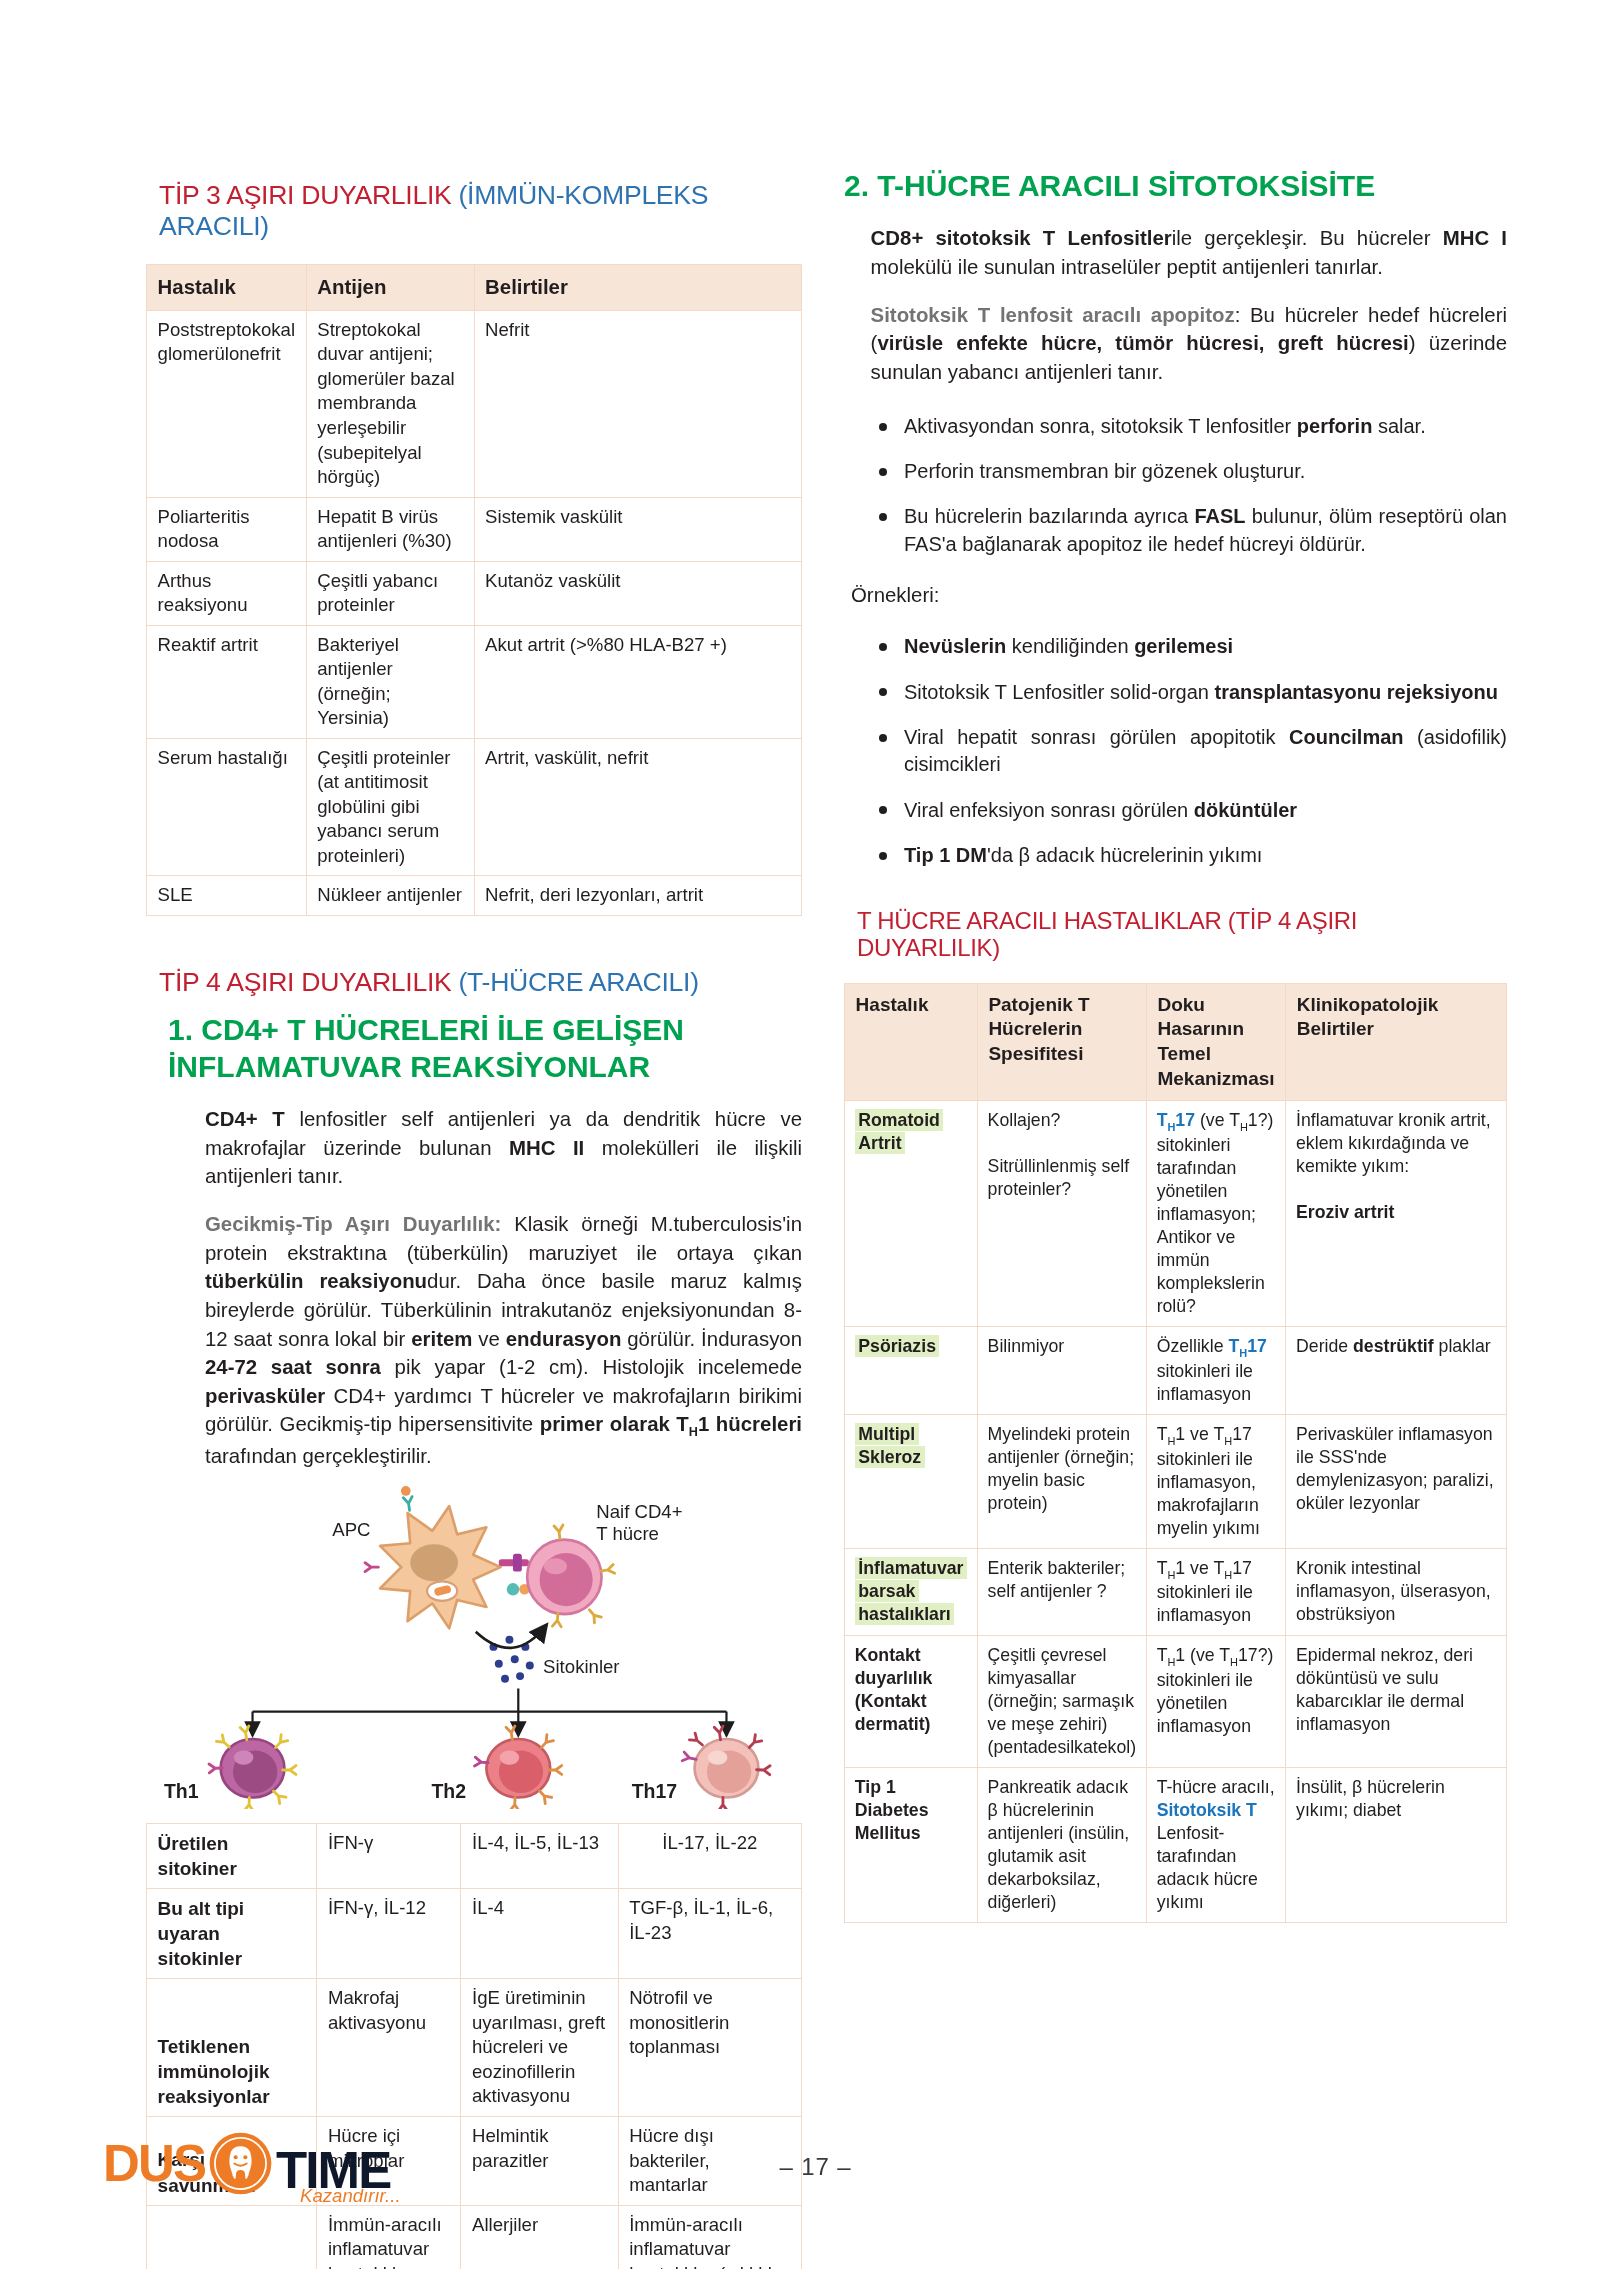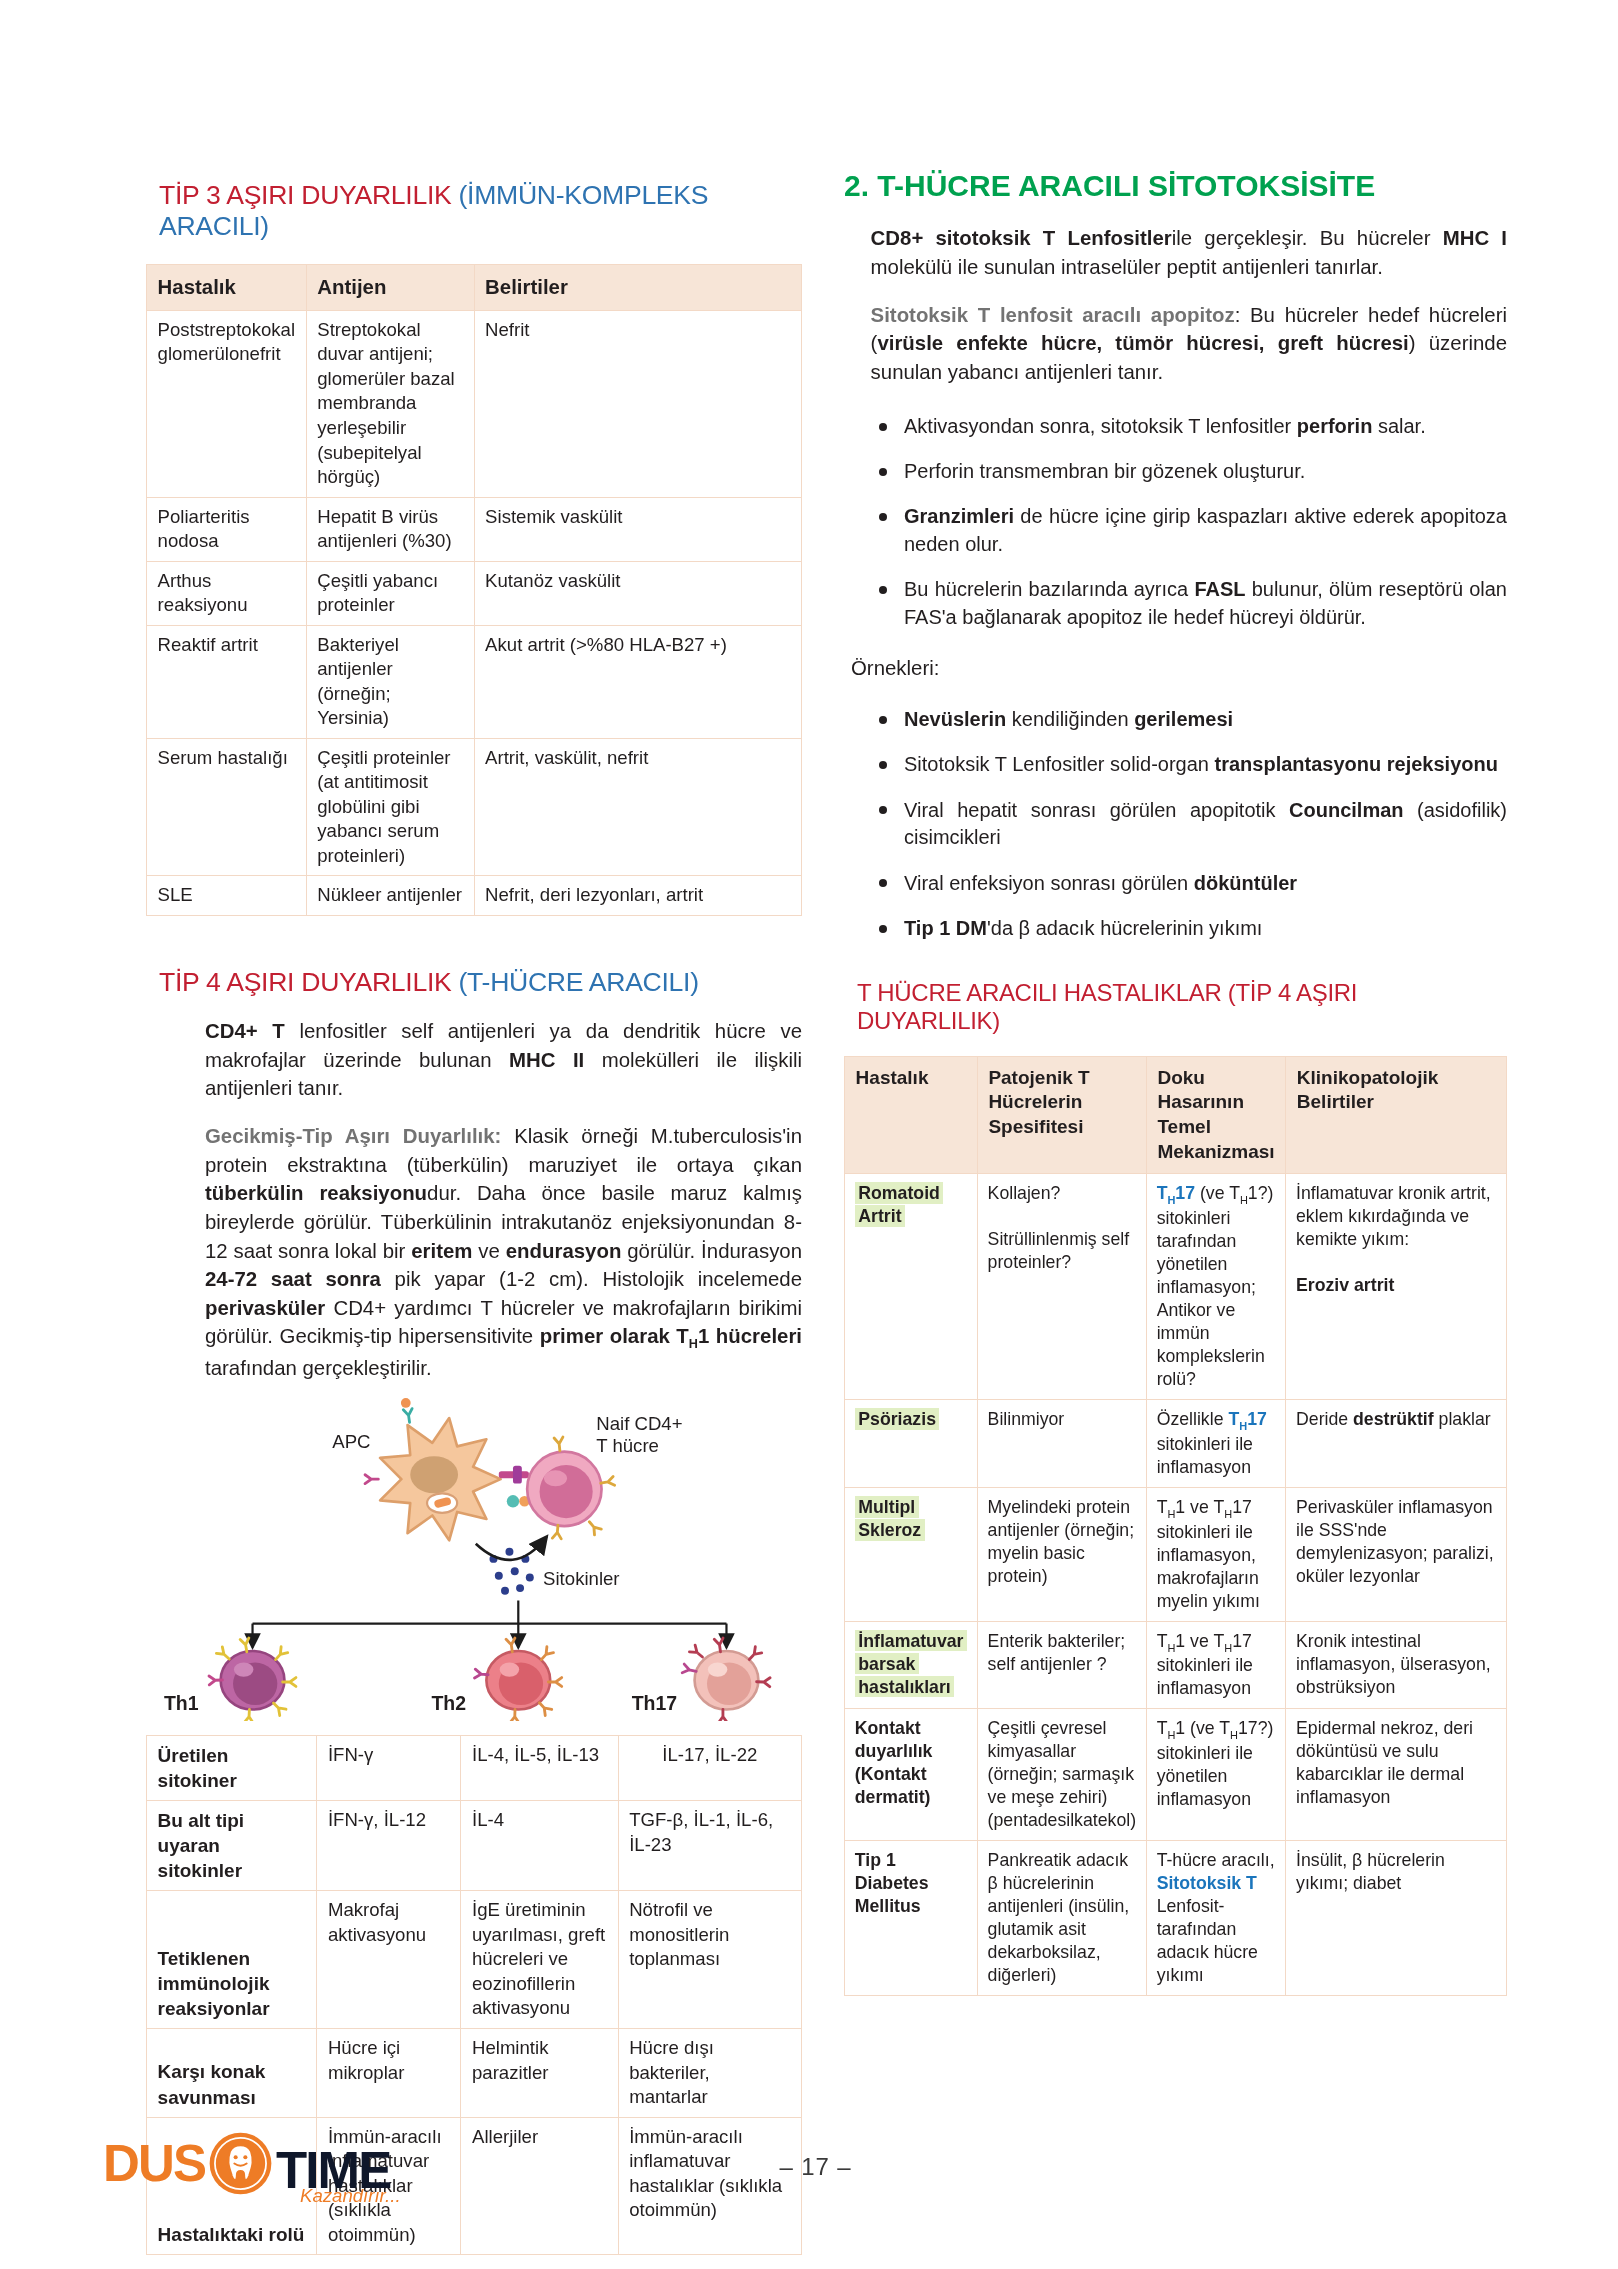--- a/index.html
+++ b/index.html
@@ -108,20 +108,21 @@
         <td>SLE</td>
         <td>Nükleer antijenler</td>
         <td>Nefrit, deri lezyonları, artrit</td>
       </tr>
     </tbody>
   </table>
 
   <h2 class="h-red mt58"><span>TİP 4 AŞIRI DUYARLILIK</span>
     <span class="blue">(T-HÜCRE ARACILI)</span></h2>
 
+  <h3 class="h-green sub-green">1. CD4+ T HÜCRELERİ İLE GELİŞEN İNFLAMATUVAR REAKSİYONLAR</h3>
 
   <p class="para"><strong>CD4+ T</strong> lenfositler self antijenleri ya da dendritik hücre ve makrofajlar üzerinde bulunan <strong>MHC II</strong> molekülleri ile ilişkili antijenleri tanır.</p>
   <p class="para"><span class="t-red">Gecikmiş-Tip Aşırı Duyarlılık:</span> Klasik örneği M.tuberculosis'in protein ekstraktına (tüberkülin) maruziyet ile ortaya çıkan <strong>tüberkülin reaksiyonu</strong>dur. Daha önce basile maruz kalmış bireylerde görülür. Tüberkülinin intrakutanöz enjeksiyonundan 8-12 saat sonra lokal bir <strong>eritem</strong> ve <strong>endurasyon</strong> görülür. İndurasyon <strong>24-72 saat sonra</strong> pik yapar (1-2 cm). Histolojik incelemede <strong>perivasküler</strong> CD4+ yardımcı T hücreler ve makrofajların birikimi görülür. Gecikmiş-tip hipersensitivite <strong>primer olarak T<sub>H</sub>1 hücreleri</strong> tarafından gerçekleştirilir.</p>
 
   <svg class="diagram" width="656" height="326" viewBox="0 0 740 368">
     <defs>
       <marker id="arr" viewBox="0 0 10 10" refX="8.5" refY="5" markerWidth="7.5" markerHeight="7.5" orient="auto-start-reverse">
         <path d="M0,0 L10,5 L0,10 Z" fill="#1c1c1c"></path>
       </marker>
       <g id="recY">
@@ -259,21 +260,20 @@
 <div class="col col-right">
 
   <h3 class="h-green">2. T-HÜCRE ARACILI SİTOTOKSİSİTE</h3>
 
   <p class="para"><strong>CD8+ sitotoksik T Lenfositler</strong>ile gerçekleşir. Bu hücreler <strong>MHC I</strong> molekülü ile sunulan intraselüler peptit antijenleri tanırlar.</p>
   <p class="para"><span class="t-red">Sitotoksik T lenfosit aracılı apopitoz</span>: Bu hücreler hedef hücreleri (<strong>virüsle enfekte hücre, tümör hücresi, greft hücresi</strong>) üzerinde sunulan yabancı antijenleri tanır.</p>
 
   <ul class="bullets">
     <li>Aktivasyondan sonra, sitotoksik T lenfositler <strong>perforin</strong> salar.</li>
     <li>Perforin transmembran bir gözenek oluşturur.</li>
-    <li><strong>Granzimleri</strong> de hücre içine girip kaspazları aktive ederek apopitoza neden olur.</li>
     <li>Bu hücrelerin bazılarında ayrıca <strong>FASL</strong> bulunur, ölüm reseptörü olan FAS'a bağlanarak apopitoz ile hedef hücreyi öldürür.</li>
   </ul>
 
   <p class="plain">Örnekleri:</p>
 
   <ul class="bullets">
     <li><strong>Nevüslerin</strong> kendiliğinden <strong>gerilemesi</strong></li>
     <li>Sitotoksik T Lenfositler solid-organ <strong>transplantasyonu rejeksiyonu</strong></li>
     <li>Viral hepatit sonrası görülen apopitotik <strong>Councilman</strong> (asidofilik) cisimcikleri</li>
     <li>Viral enfeksiyon sonrası görülen <strong>döküntüler</strong></li>

